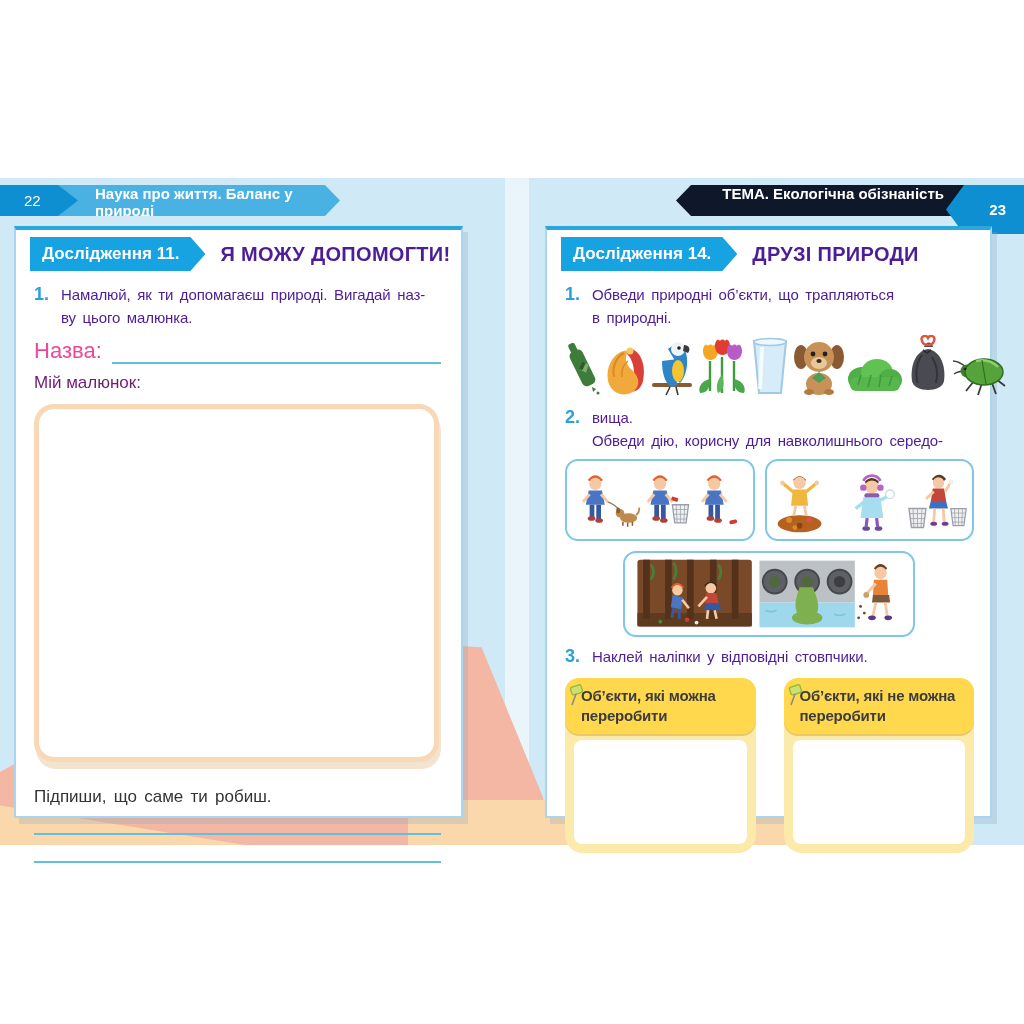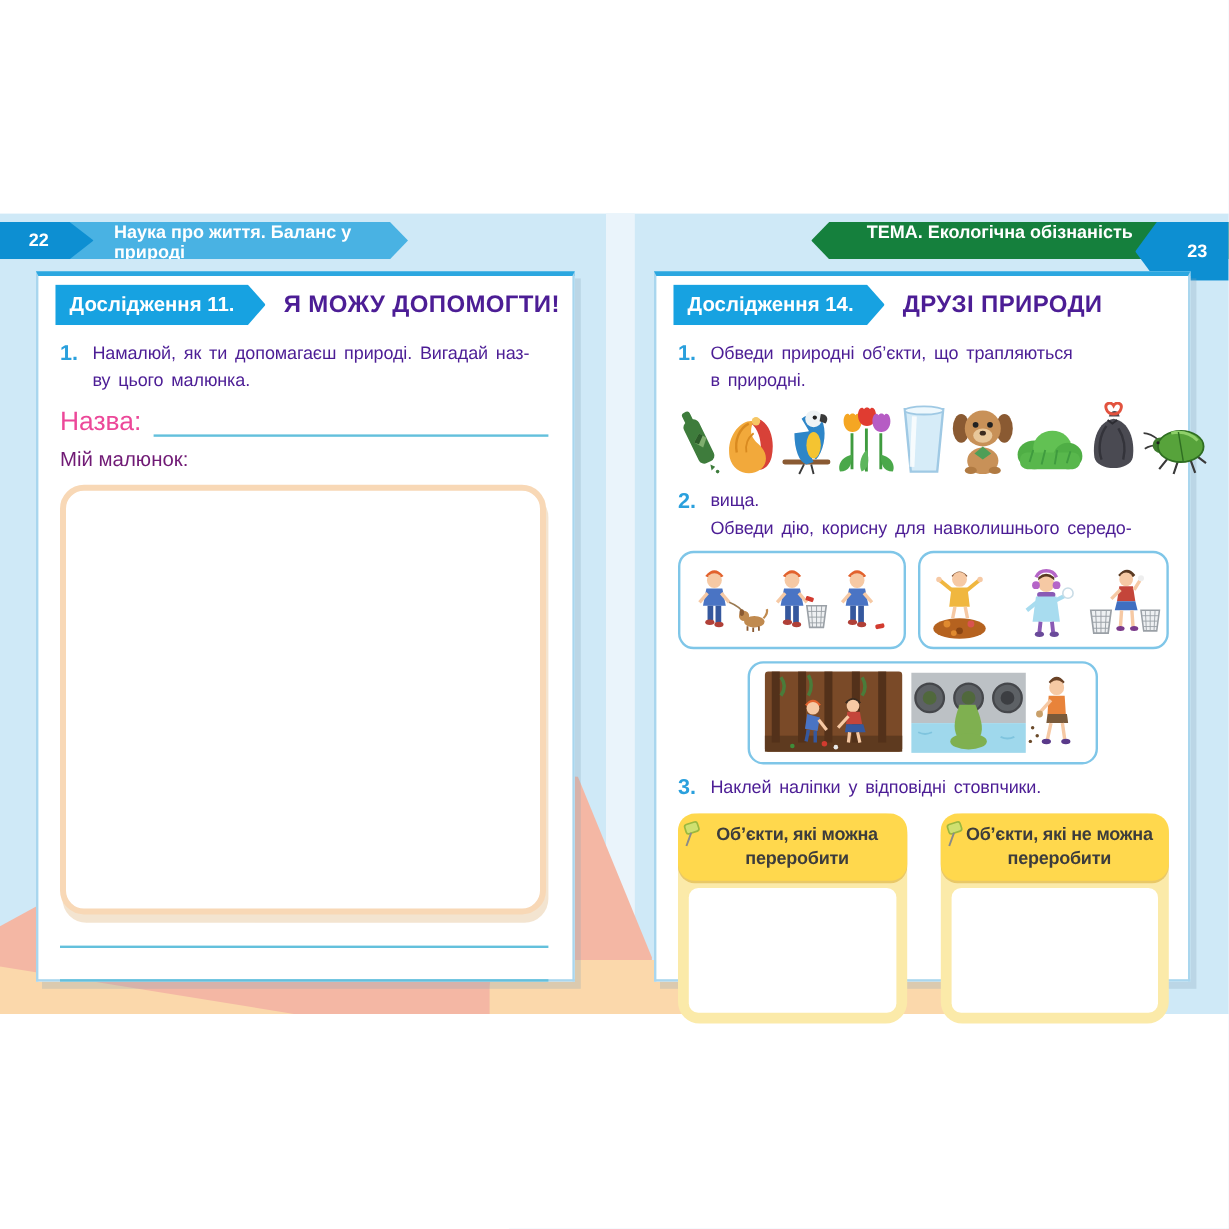--- a/index.html
+++ b/index.html
@@ -23,32 +23,32 @@
   .peach-2{left:0;top:800px;width:245px;height:45px;background:#fbd8ab;
     clip-path:polygon(0 12%,100% 100%,0 100%);}
 
   
   .ribbon{height:31px;display:flex;align-items:flex-start;color:#fff;font-weight:bold;font-size:15px;}
   .ribbon-left{left:0;top:185px;width:340px;background:#49b2e3;
     clip-path:polygon(0 0,calc(100% - 15px) 0,100% 50%,calc(100% - 15px) 100%,0 100%);
     padding-left:95px;box-sizing:border-box;}
   .chev-left{left:0;top:185px;width:78px;height:31px;background:#0d8fd2;
     clip-path:polygon(0 0,58px 0,100% 50%,58px 100%,0 100%);
-    display:flex;align-items:center;color:#fff;font-weight:bold;font-size:15px;padding-left:24px;box-sizing:border-box;}
-  .ribbon-right{right:0;top:185px;width:348px;background:#15803d;
+    display:flex;align-items:center;color:#fff;font-weight:normal;font-size:15px;padding-left:24px;box-sizing:border-box;}
+  .ribbon-right{right:0;top:185px;width:348px;background:#0f172a;
     clip-path:polygon(15px 0,100% 0,100% 100%,15px 100%,0 50%);
     justify-content:flex-end;padding-right:80px;box-sizing:border-box;}
   .chev-right{right:0;top:185px;width:78px;height:49px;background:#0d8fd2;
     clip-path:polygon(18px 0,100% 0,100% 100%,18px 100%,0 50%);
     display:flex;align-items:center;justify-content:flex-end;color:#fff;font-weight:bold;font-size:15px;padding-right:18px;box-sizing:border-box;}
 
   
   .page{background:#fff;border:2px solid #a9d6ee;border-top:4px solid #2ba7e0;
     box-shadow:5px 6px 0 rgba(135,165,185,.28);box-sizing:border-box;}
-  .page-left{left:30px;top:226px;width:449px;height:592px;}
+  .page-left{left:14px;top:226px;width:449px;height:592px;}
   .page-right{left:545px;top:226px;width:447px;height:592px;}
 
   .banner-row{display:flex;align-items:center;margin:7px 0 0 14px;}
   .banner{background:#17a2e1;color:#fff;font-weight:bold;font-size:17px;
     padding:7px 26px 7px 12px;
     clip-path:polygon(0 0,calc(100% - 15px) 0,100% 50%,calc(100% - 15px) 100%,0 100%);}
   .inv-title{color:#4c1d95;font-weight:bold;font-size:20px;margin-left:15px;letter-spacing:.3px;white-space:nowrap;}
 
   .task{display:flex;margin:13px 18px 0 18px;}
   .task-num{color:#2aa0dd;font-weight:bold;font-size:18px;width:27px;flex:0 0 27px;}
@@ -70,21 +70,21 @@
 
   .panels-row{display:flex;gap:10px;margin:7px 16px 0 18px;}
   .panel{border:2px solid #7fc6e8;border-radius:13px;background:#fff;box-sizing:border-box;}
   .panel-a{width:190px;height:82px;}
   .panel-b{flex:1;height:82px;}
   .panel-c{width:292px;height:86px;margin:10px auto 0 auto;display:block;}
 
   .cols-row{display:flex;gap:28px;margin:9px 16px 0 18px;}
   .sticker-col{flex:1;background:#fbeaa9;border-radius:18px;padding:0 9px 9px 9px;}
   .sticker-head{position:relative;margin:0 -9px;background:#ffd84d;border-radius:14px;
-    padding:8px 8px 8px 16px;box-shadow:0 2px 0 rgba(222,176,60,.6);text-align:center;}
+    padding:8px 8px 8px 16px;box-shadow:0 2px 0 rgba(222,176,60,.6);}
   .sticker-head .hline{display:block;font-weight:bold;font-size:15px;color:#3c3c3c;line-height:1.35;letter-spacing:-.2px;white-space:nowrap;}
   .pin{position:absolute;left:2px;top:4px;}
   .sticker-body{background:#fff;height:104px;border-radius:8px;margin-top:6px;}
 </style>
 </head>
 <body>
 
 <div class="abs blue-band"></div>
 <div class="abs spine-strip"></div>
 <div class="abs deco salmon-1"></div>
@@ -121,20 +121,21 @@
 
   <div class="name-row">
     <span>Назва:</span>
     <div class="fill-line"></div>
   </div>
 
   <div class="plain-label">Мій малюнок:</div>
 
   <div class="draw-box"></div>
 
+  <div class="caption-prompt">Підпиши, що саме ти робиш.</div>
   <div class="ans-line"></div>
   <div class="ans-line"></div>
 </div>
 
 <div class="abs page page-right">
   <div class="banner-row">
     <div class="banner">Дослідження 14.</div>
     <div class="inv-title">ДРУЗІ ПРИРОДИ</div>
   </div>
 

